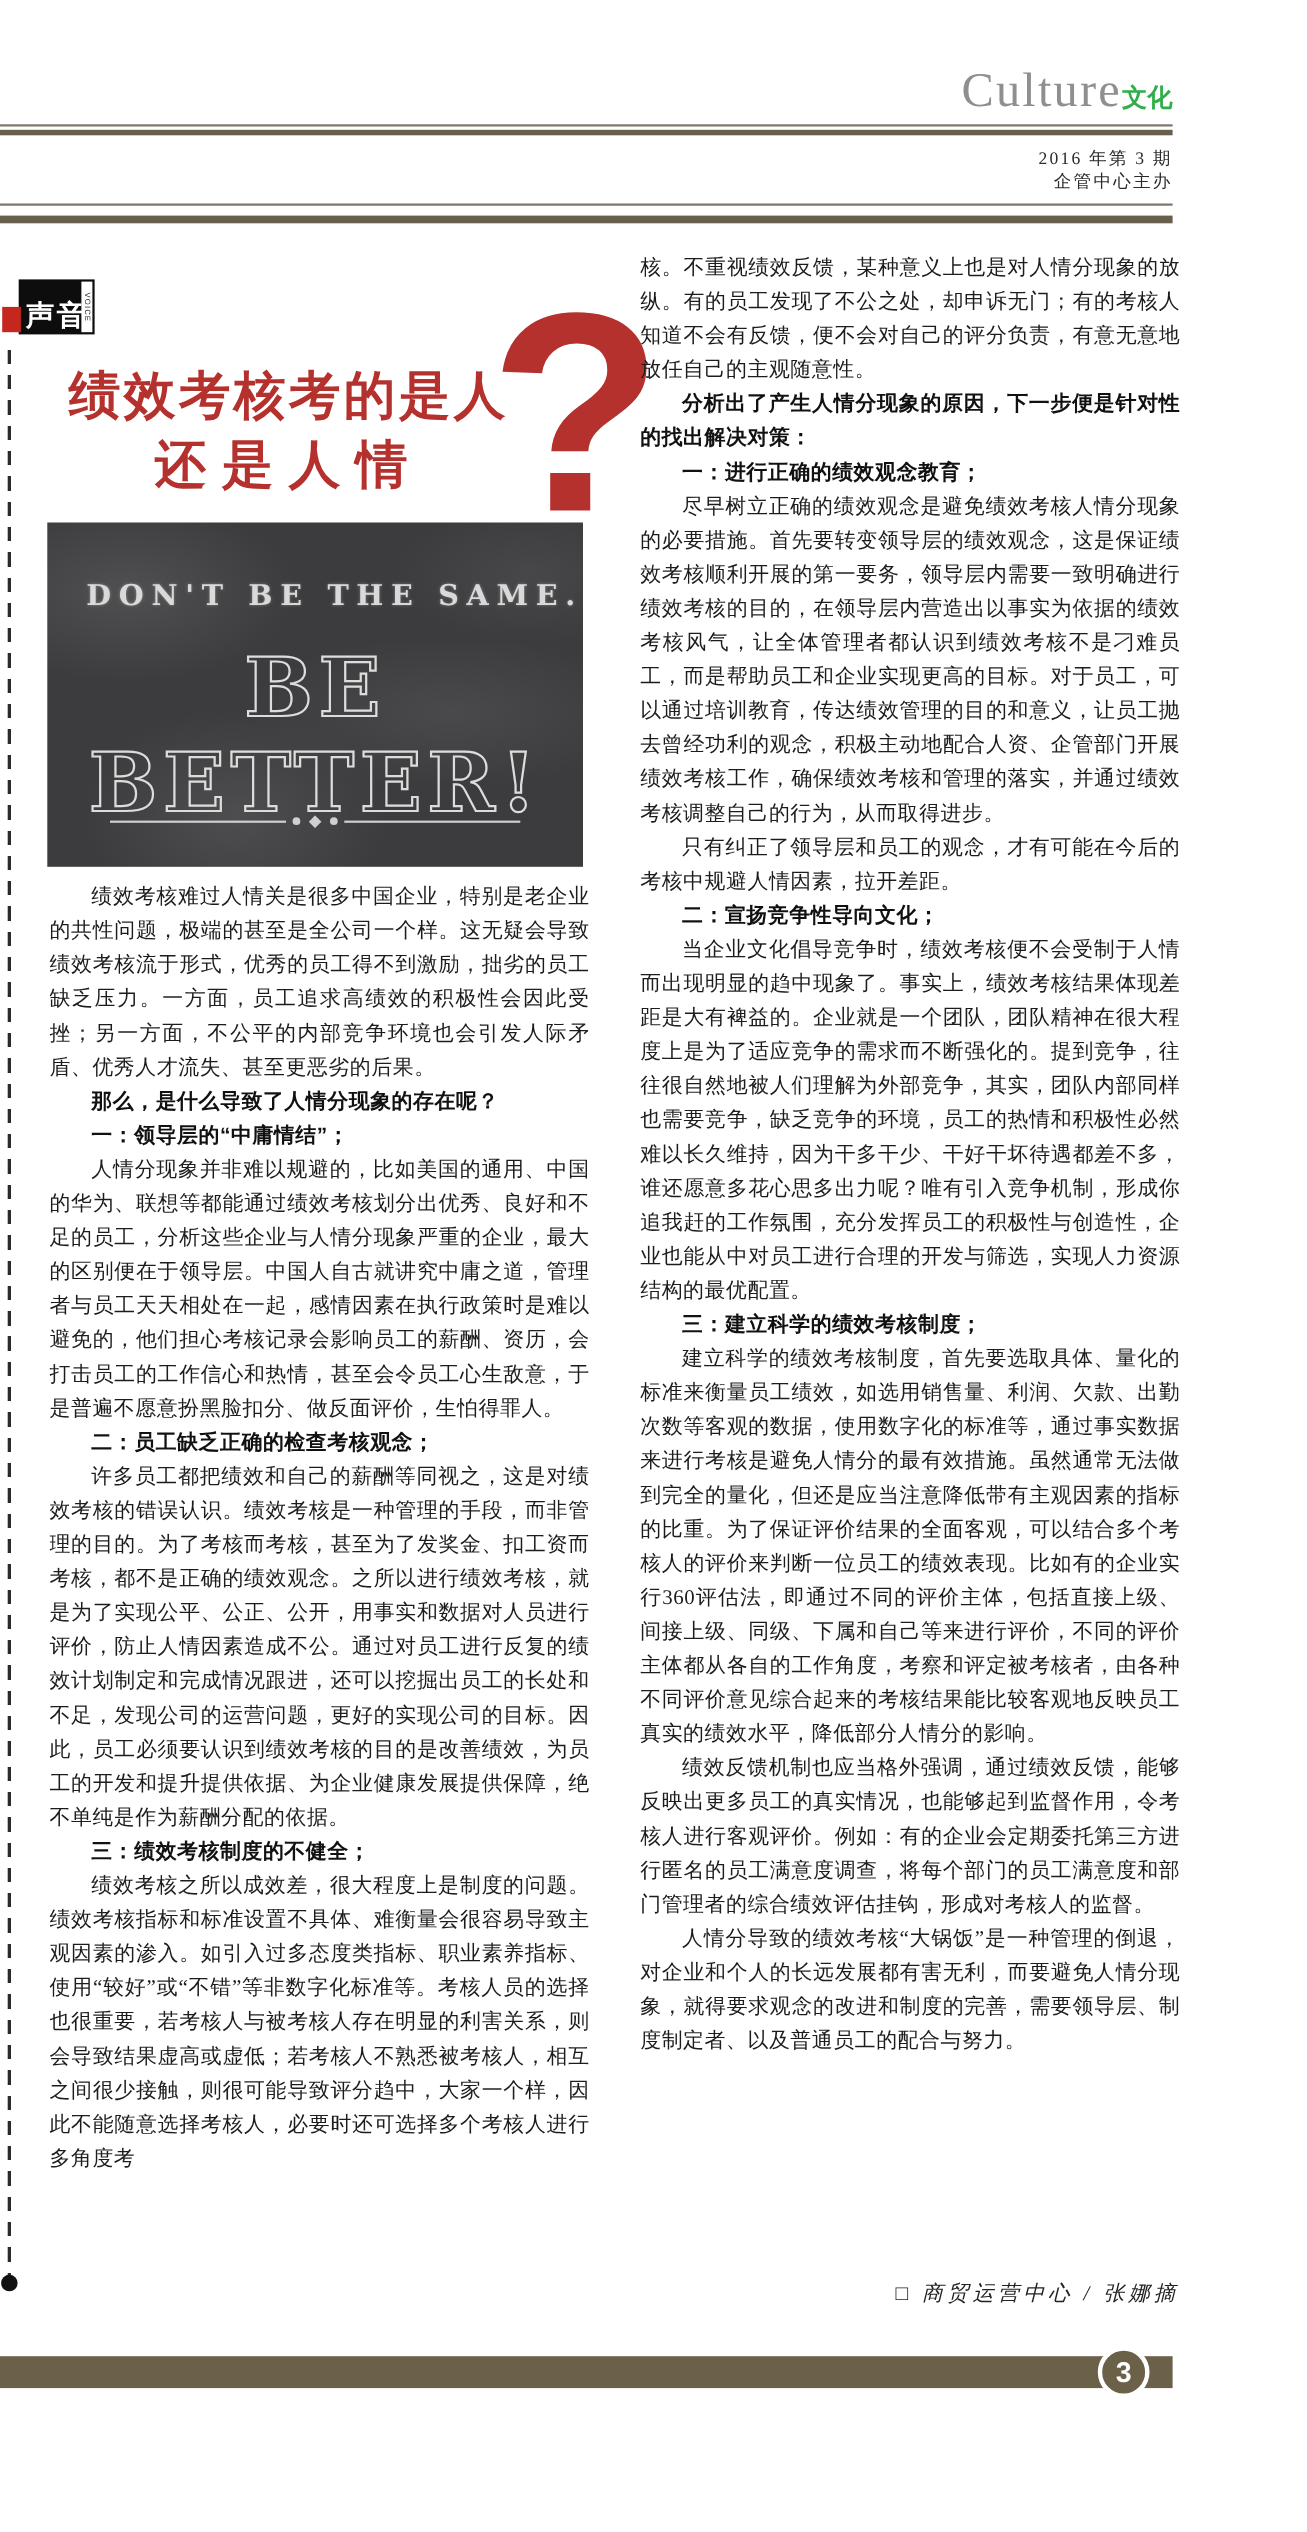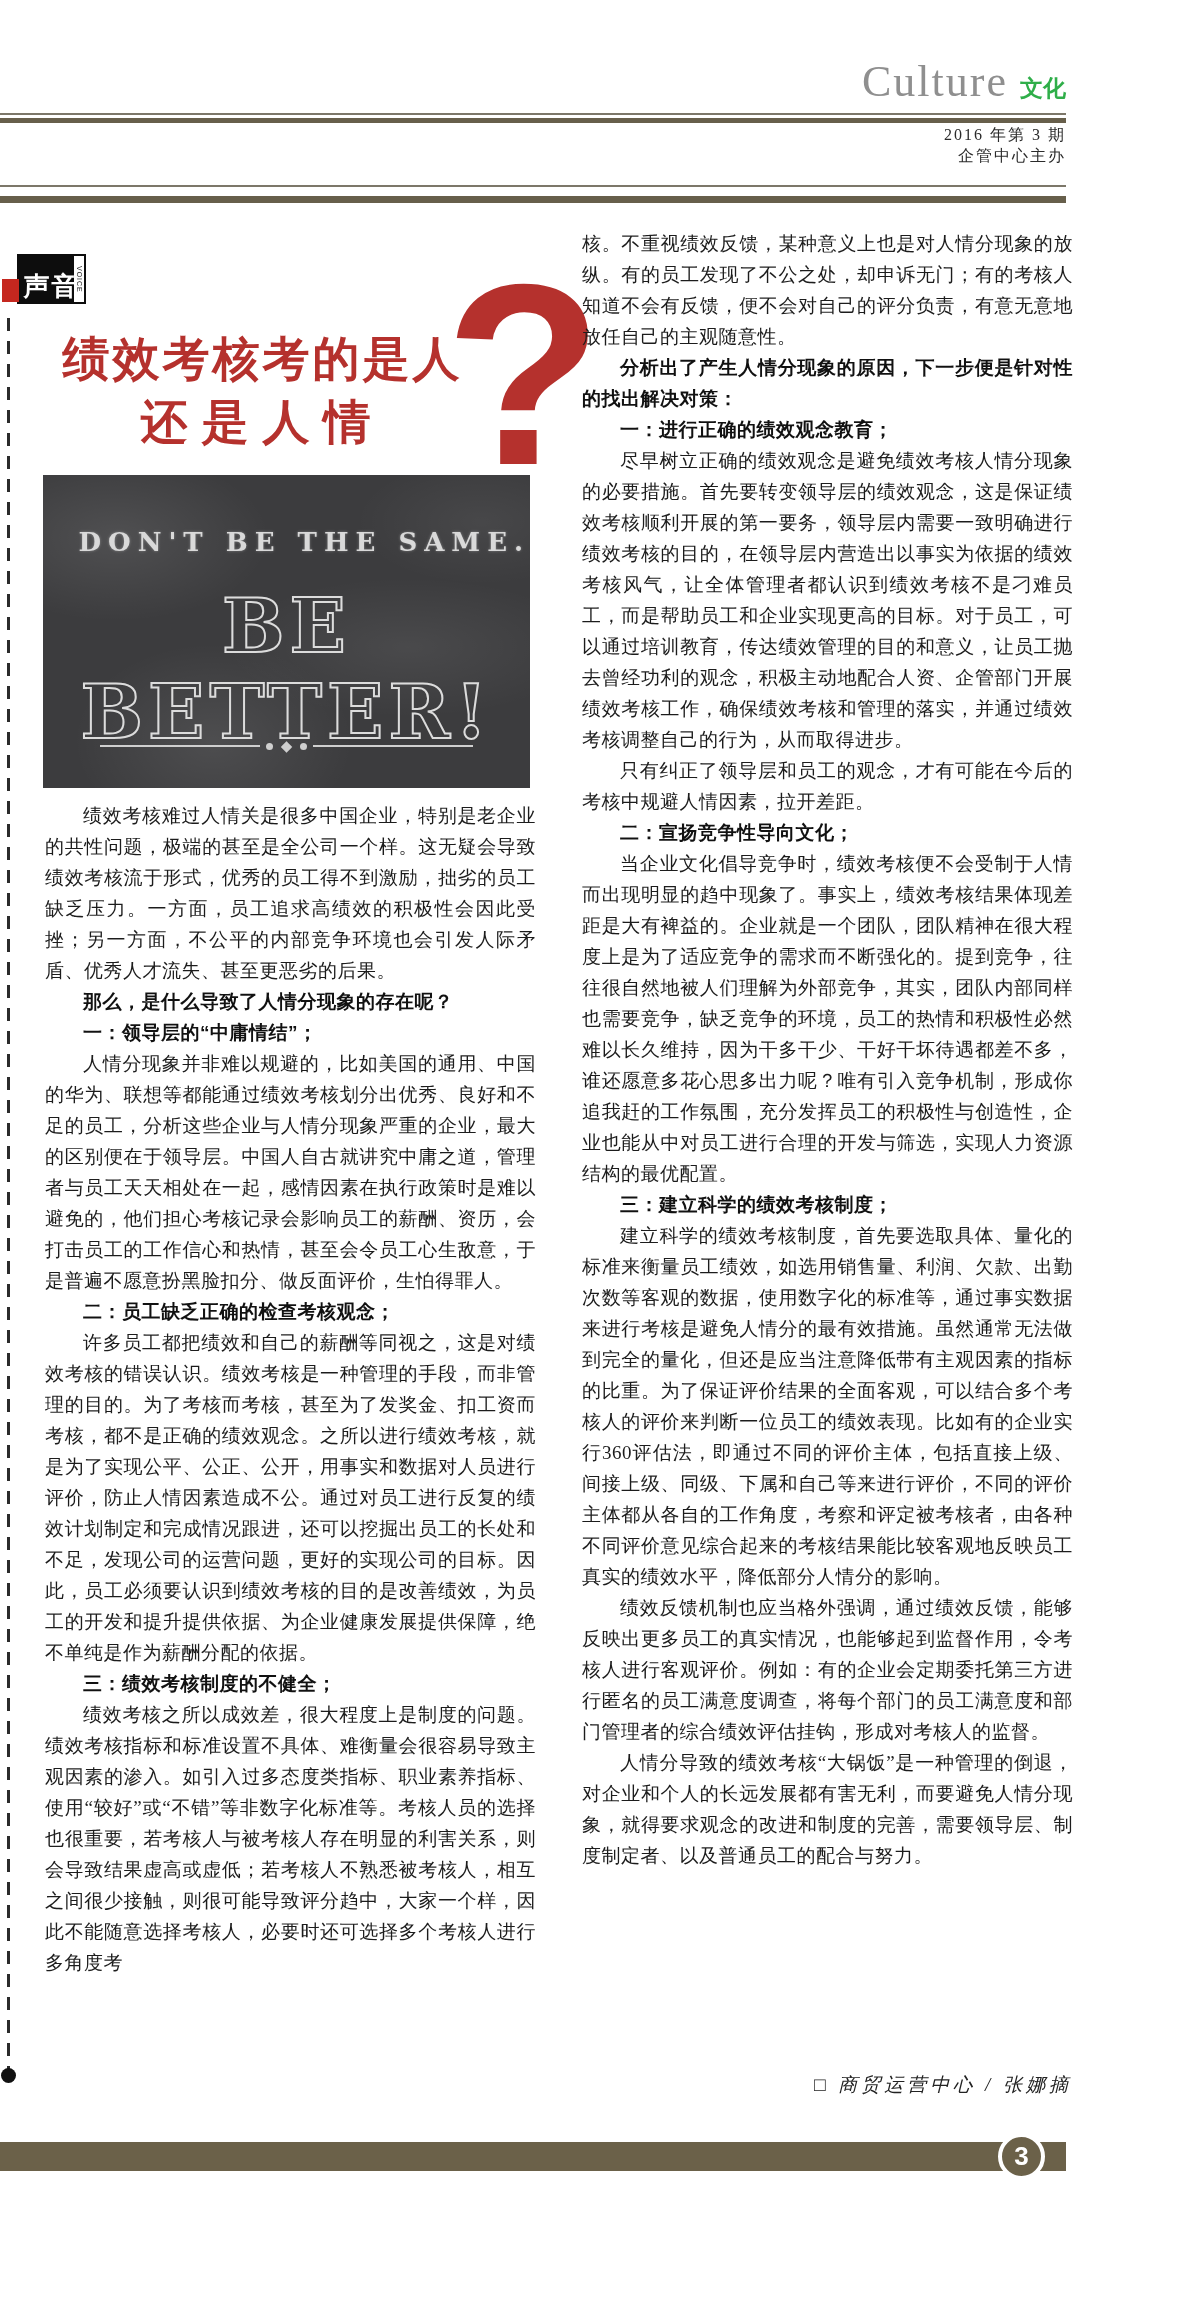--- a/index.html
+++ b/index.html
@@ -5,27 +5,27 @@
   html,body{margin:0;padding:0;}
   body{
     width:1188px;height:2302px;position:relative;background:#ffffff;
     font-family:"Liberation Serif","DejaVu Serif",serif;color:#1c1c1c;
     overflow:hidden;
   }
 
   
   .culture-row{position:absolute;top:56px;left:0;width:1066px;display:flex;justify-content:flex-end;align-items:baseline;}
   .culture-en{font-family:"Liberation Serif",serif;font-size:44px;color:#8f8f8f;letter-spacing:2px;}
-  .culture-cn{font-family:"Liberation Sans",sans-serif;font-size:23px;color:#2fae49;font-weight:bold;margin-left:12px;}
+  .culture-cn{font-family:"Liberation Sans",sans-serif;font-size:23px;color:#2fae49;font-weight:bold;margin-left:0;}
   .rule{position:absolute;left:0;width:1066px;}
   .rule-1{top:113px;height:2px;background:#7c7769;}
   .rule-2{top:118px;height:5px;background:#675f4b;}
   .rule-3{top:185px;height:2px;background:#7c7769;}
   .rule-4{top:196px;height:7px;background:#675f4b;}
-  .issue{position:absolute;top:124px;left:0;width:1066px;text-align:right;font-size:16px;line-height:21px;color:#2b2b2b;letter-spacing:2px;}
+  .issue{position:absolute;top:134px;left:0;width:1066px;text-align:right;font-size:16px;line-height:21px;color:#2b2b2b;letter-spacing:2px;}
 
   
   .badge{position:absolute;left:17px;top:254px;width:69px;height:50px;background:#0d0d0d;display:flex;align-items:flex-end;justify-content:center;}
   .badge-label{color:#ffffff;font-size:26px;font-weight:bold;letter-spacing:2px;font-family:"Liberation Serif",serif;}
   .badge-strip{position:absolute;right:2px;top:2px;bottom:2px;width:10px;background:#ffffff;display:flex;align-items:center;justify-content:center;}
   .badge-sub{writing-mode:vertical-rl;font-size:7px;letter-spacing:1px;color:#222;font-family:"Liberation Sans",sans-serif;}
   .red-square{position:absolute;left:2px;top:279px;width:17px;height:23px;background:#c5271f;}
 
   
   .dash-line{position:absolute;left:7px;top:318px;width:3px;height:1752px;

